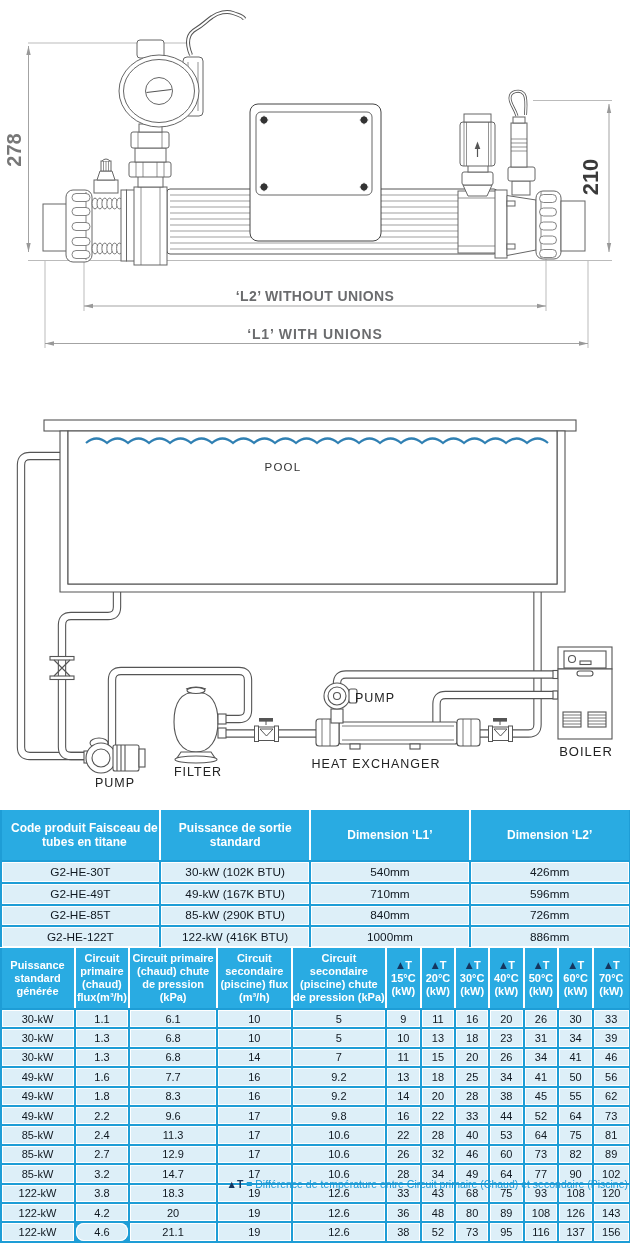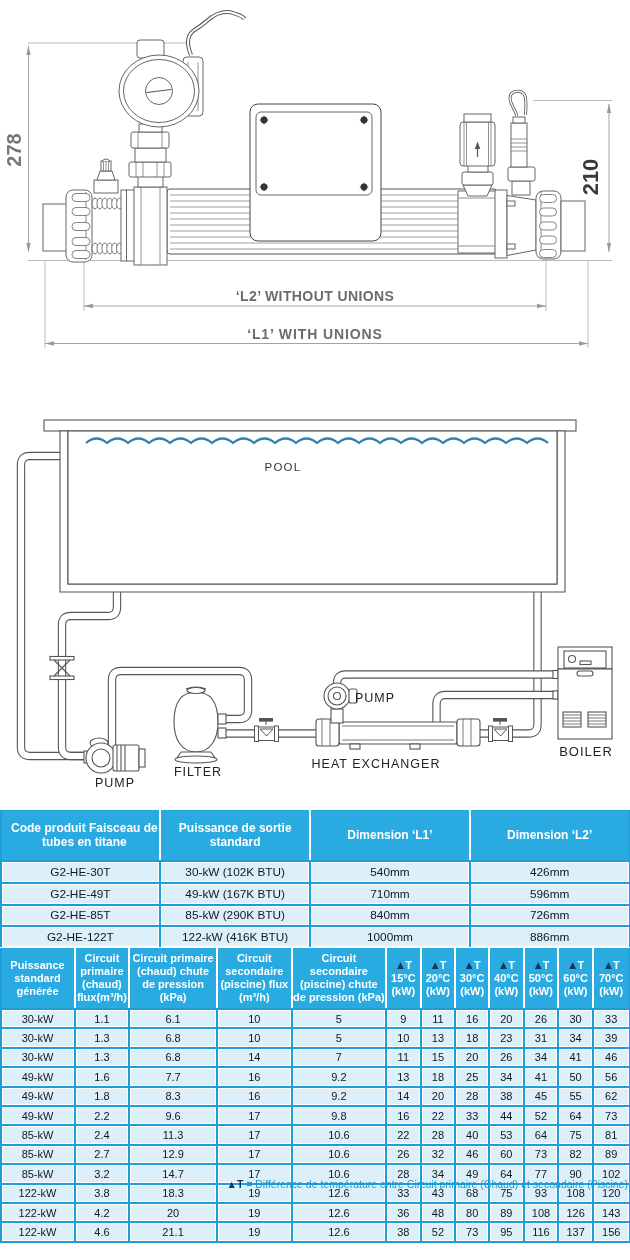--- a/index.html
+++ b/index.html
@@ -556,21 +556,21 @@
 <div class="dcell t2c" style="width:34px;">36</div>
 <div class="dcell t2c" style="width:34px;">48</div>
 <div class="dcell t2c" style="width:33px;">80</div>
 <div class="dcell t2c" style="width:34px;">89</div>
 <div class="dcell t2c" style="width:34px;">108</div>
 <div class="dcell t2c" style="width:34px;">126</div>
 <div class="dcell t2c" style="width:36px;">143</div>
 </div>
 <div class="drow" style="height:17.4px;">
 <div class="dcell t2c" style="width:75px;">122-kW</div>
-<div class="dcell t2c" style="width:55px;">4.6</div>
+<div class="dcell t2c" style="width:55px;border-radius:8px;">4.6</div>
 <div class="dcell t2c" style="width:89px;">21.1</div>
 <div class="dcell t2c" style="width:76px;">19</div>
 <div class="dcell t2c" style="width:96px;">12.6</div>
 <div class="dcell t2c" style="width:34px;">38</div>
 <div class="dcell t2c" style="width:34px;">52</div>
 <div class="dcell t2c" style="width:33px;">73</div>
 <div class="dcell t2c" style="width:34px;">95</div>
 <div class="dcell t2c" style="width:34px;">116</div>
 <div class="dcell t2c" style="width:34px;">137</div>
 <div class="dcell t2c" style="width:36px;">156</div>

